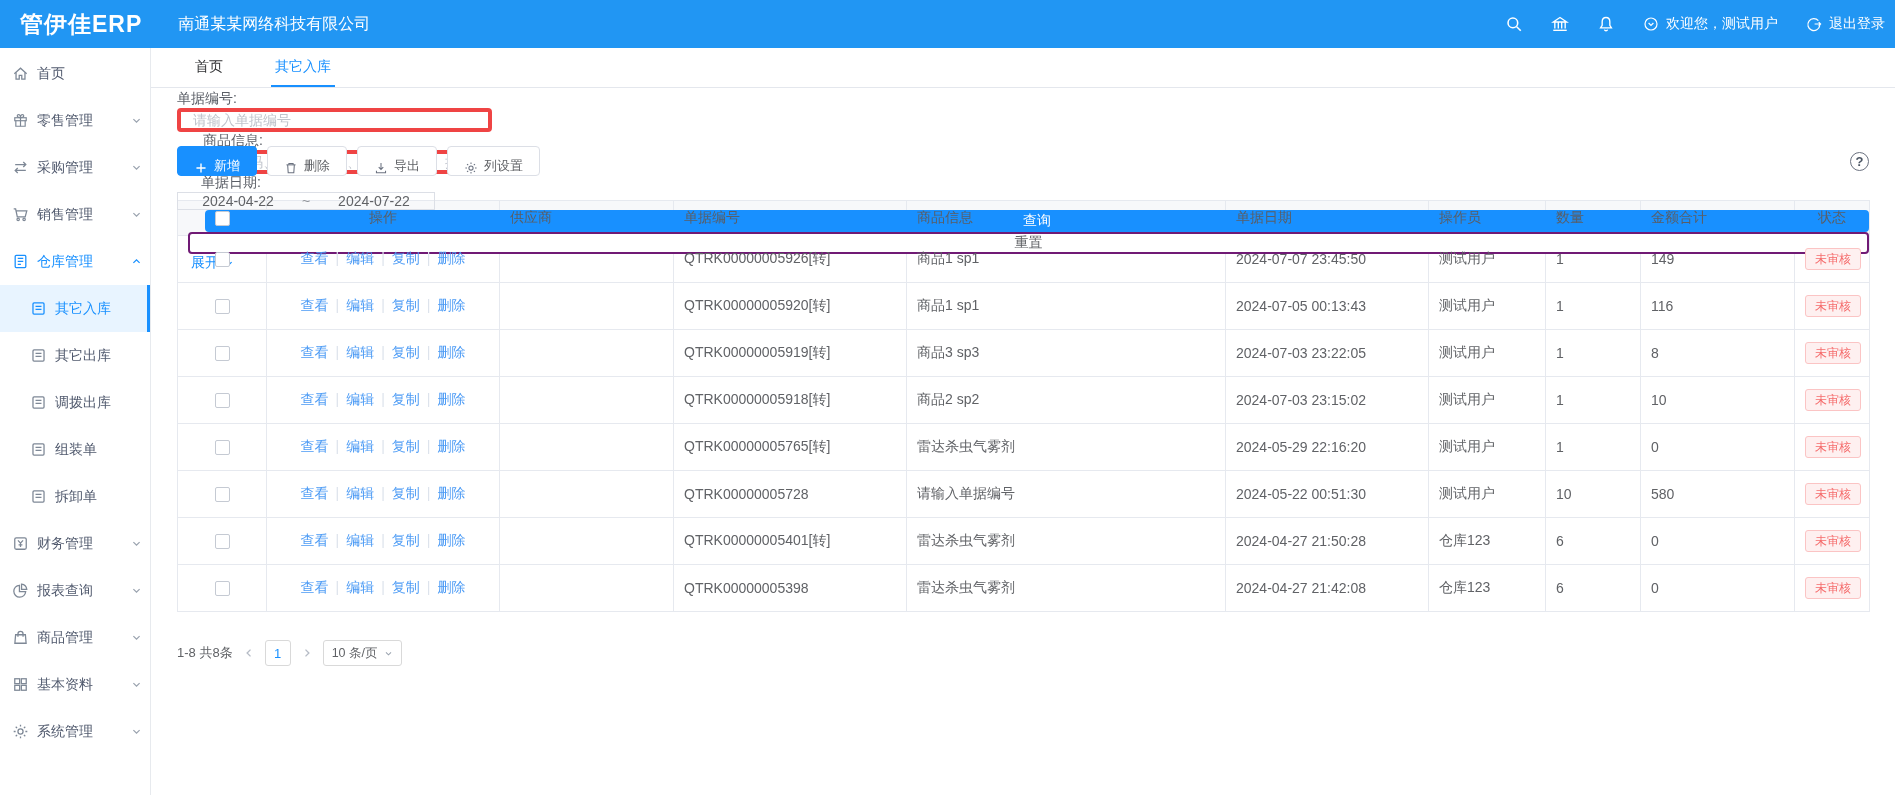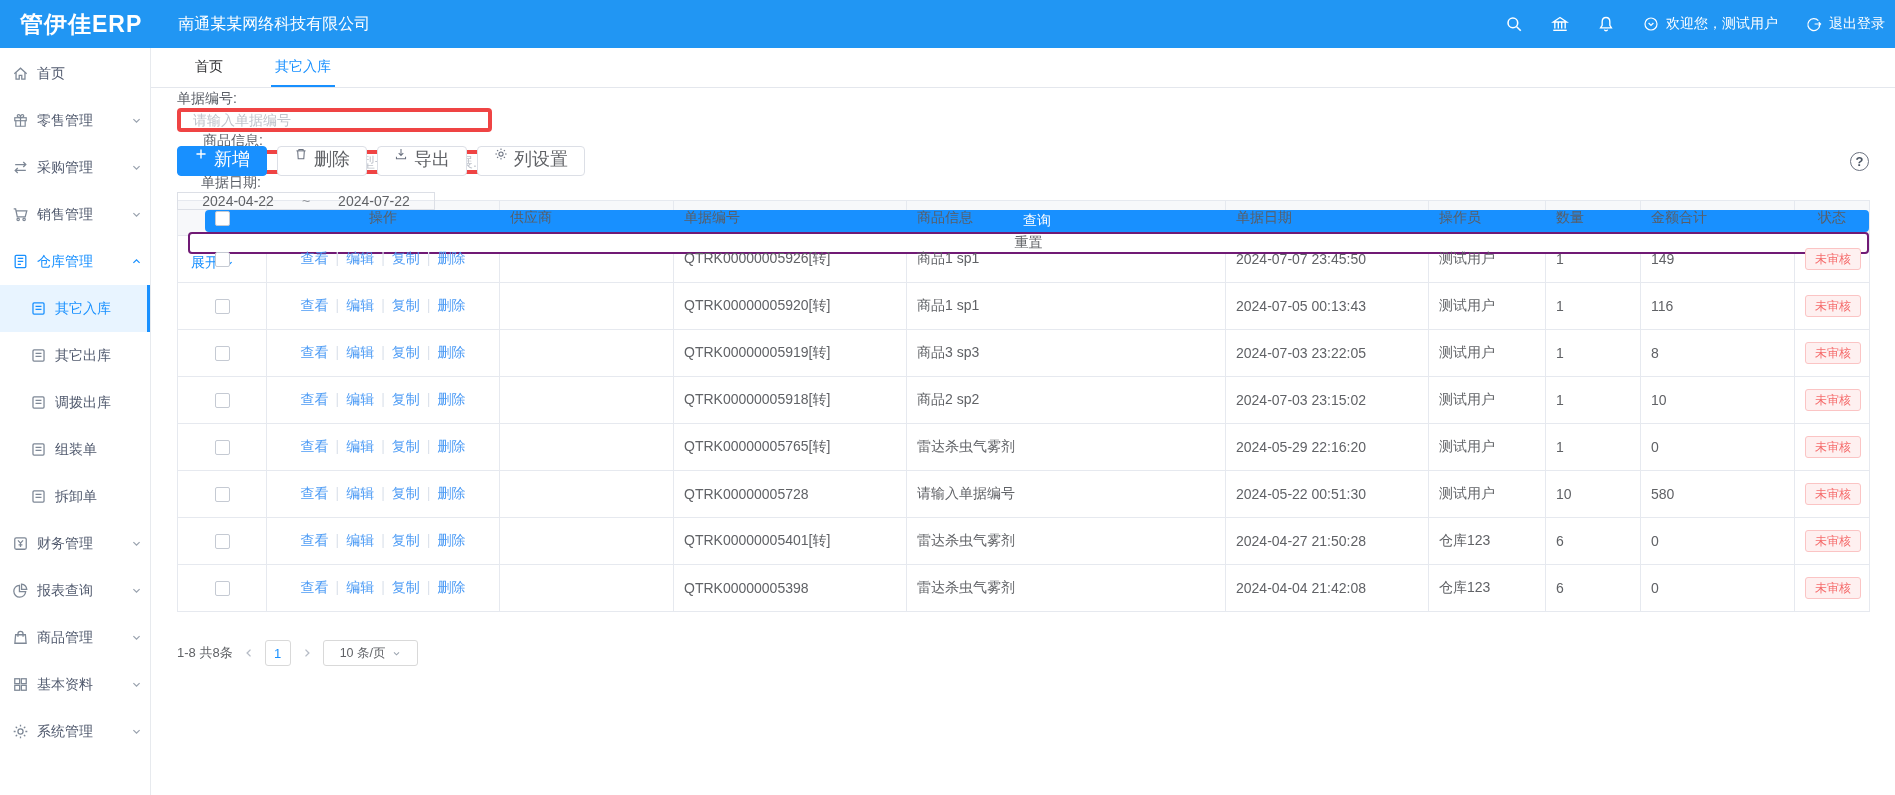--- a/index.html
+++ b/index.html
@@ -54,42 +54,42 @@
   .datebox{width:258px; height:32px; border:1px solid #dcdfe6; border-radius:0; display:flex; align-items:center; justify-content:center; gap:28px; color:#606266; cursor:pointer;}
   .dsep{color:#909399;}
   .btn{height:32px; border-radius:4px; font-size:14px; cursor:pointer; font-family:inherit; border:2px solid #701a75; background:#fff; color:#606266; padding:0 18px;}
   .btn.primary{background:var(--accent); border-color:var(--accent); color:#fff;}
   .ml28{margin-left:28px;} .ml11{margin-left:11px;}
   .expand{margin-left:14px; color:var(--accent); display:flex; align-items:center; gap:4px; cursor:pointer;}
   .expand .icon{width:11px; height:11px;}
 
   
   .toolbar{display:flex; align-items:center; gap:10px; margin-top:24px; height:30px;}
-  .tbtn{height:30px; border-radius:4px; border:1px solid #dcdfe6; background:#fff; color:#606266; font-size:18px; display:inline-flex; align-items:flex-start; gap:6px; padding:0 16px; cursor:pointer; font-family:inherit;}
+  .tbtn{height:30px; border-radius:4px; border:1px solid #dcdfe6; background:#fff; color:#606266; font-size:13px; display:inline-flex; align-items:flex-end; gap:6px; padding:0 16px; cursor:pointer; font-family:inherit;}
   .tbtn .icon{width:14px; height:14px; color:#6b7280;}
   .tbtn.primary{background:var(--accent); border-color:var(--accent); color:#fff;}
   .tbtn.primary .icon{color:#fff;}
   .help-circle{margin-left:auto; width:19px; height:19px; border:1px solid #6b7280; border-radius:50%; color:#4b5563; font-size:13px; font-weight:bold; display:flex; align-items:center; justify-content:center; cursor:pointer;}
 
   
   table{margin-top:24px; width:1692px; border-collapse:collapse; table-layout:fixed;}
   th{height:35px; background:#f7f8fa; border:1px solid var(--line); font-size:14px; font-weight:500; color:#5a5e66; text-align:left; padding:0 10px;}
   th.center{text-align:center;}
   td{height:47px; border:1px solid var(--line); font-size:14px; color:#606266; padding:0 10px; background:#fff; overflow:hidden; white-space:nowrap;}
   td.center{text-align:center;}
   .cb{display:inline-block; width:15px; height:15px; border:1px solid #c5cad3; border-radius:2px; background:#fff; vertical-align:middle; cursor:pointer;}
   .oplink{color:#4c9bf5; cursor:pointer; text-decoration:none;}
   .opsep{color:#dde3ec; margin:0 7px;}
   .badge{display:inline-block; padding:4px 9px; font-size:12px; border-radius:3px; color:var(--status-text); background:var(--status-bg); border:1px solid var(--status-border); line-height:1;}
 
   
   .pagination{width:1692px; display:flex; justify-content:flex-start; align-items:center; gap:10px; margin-top:28px; font-size:13px; color:#606266;}
   .pg-chev{width:12px; height:12px; color:#b6bcc6; cursor:pointer;}
   .pg-num{min-width:26px; height:26px; border:1px solid #d9d9d9; border-radius:3px; display:flex; align-items:center; justify-content:center; color:var(--accent); background:#fff; cursor:pointer;}
-  .pg-size{height:26px; border:1px solid #d9d9d9; border-radius:3px; display:flex; align-items:center; gap:6px; padding:0 16px; font-size:12.5px; background:#fff; cursor:pointer;}
+  .pg-size{height:26px; border:1px solid #d9d9d9; border-radius:3px; display:flex; align-items:center; gap:6px; padding:0 8px; font-size:12.5px; background:#fff; cursor:pointer;}
   .pg-size .icon{width:9px; height:9px; color:#9aa3af;}
 </style>
 </head>
 <body>
 
 <div class="topbar">
   <div class="logo">管伊佳ERP</div>
   <div class="company">南通某某网络科技有限公司</div>
   <div class="topbar-right">
     <span class="icon tbicon">
@@ -503,21 +503,21 @@
               <td>6</td>
               <td>0</td>
               <td class="center"><span class="badge">未审核</span></td>
             </tr>
             <tr>
               <td class="center"><span class="cb"></span></td>
               <td class="center"><a class="oplink">查看</a><span class="opsep">|</span><a class="oplink">编辑</a><span class="opsep">|</span><a class="oplink">复制</a><span class="opsep">|</span><a class="oplink">删除</a></td>
               <td></td>
               <td>QTRK00000005398</td>
               <td>雷达杀虫气雾剂</td>
-              <td>2024-04-04 21:42:08</td>
+              <td>2024-04-27 21:42:08</td>
               <td>仓库123</td>
               <td>6</td>
               <td>0</td>
               <td class="center"><span class="badge">未审核</span></td>
             </tr>
           </tbody>
       </table>
 
       <div class="pagination">
         <span>1-8 共8条</span>

